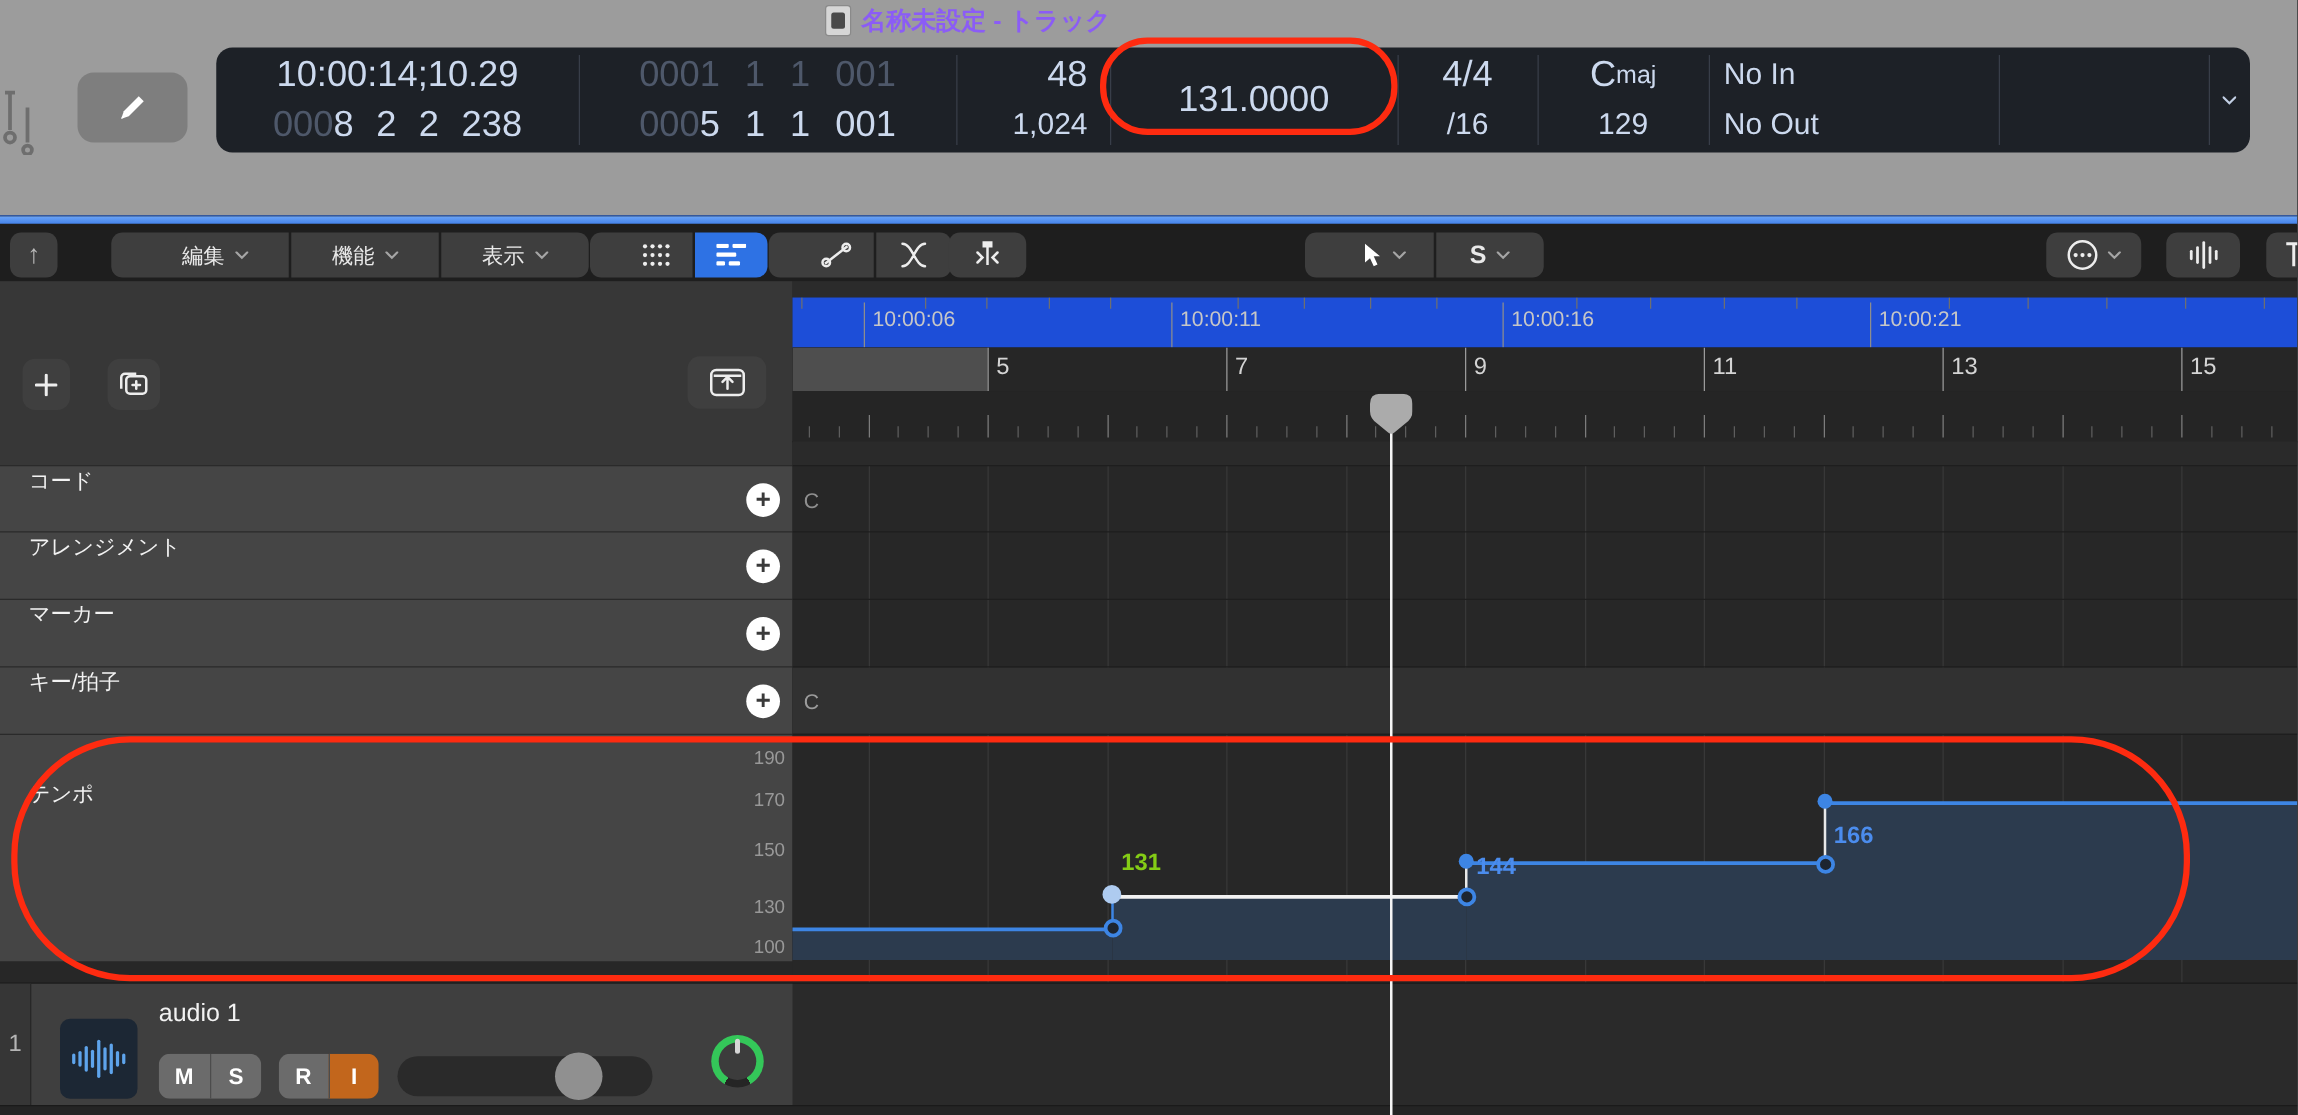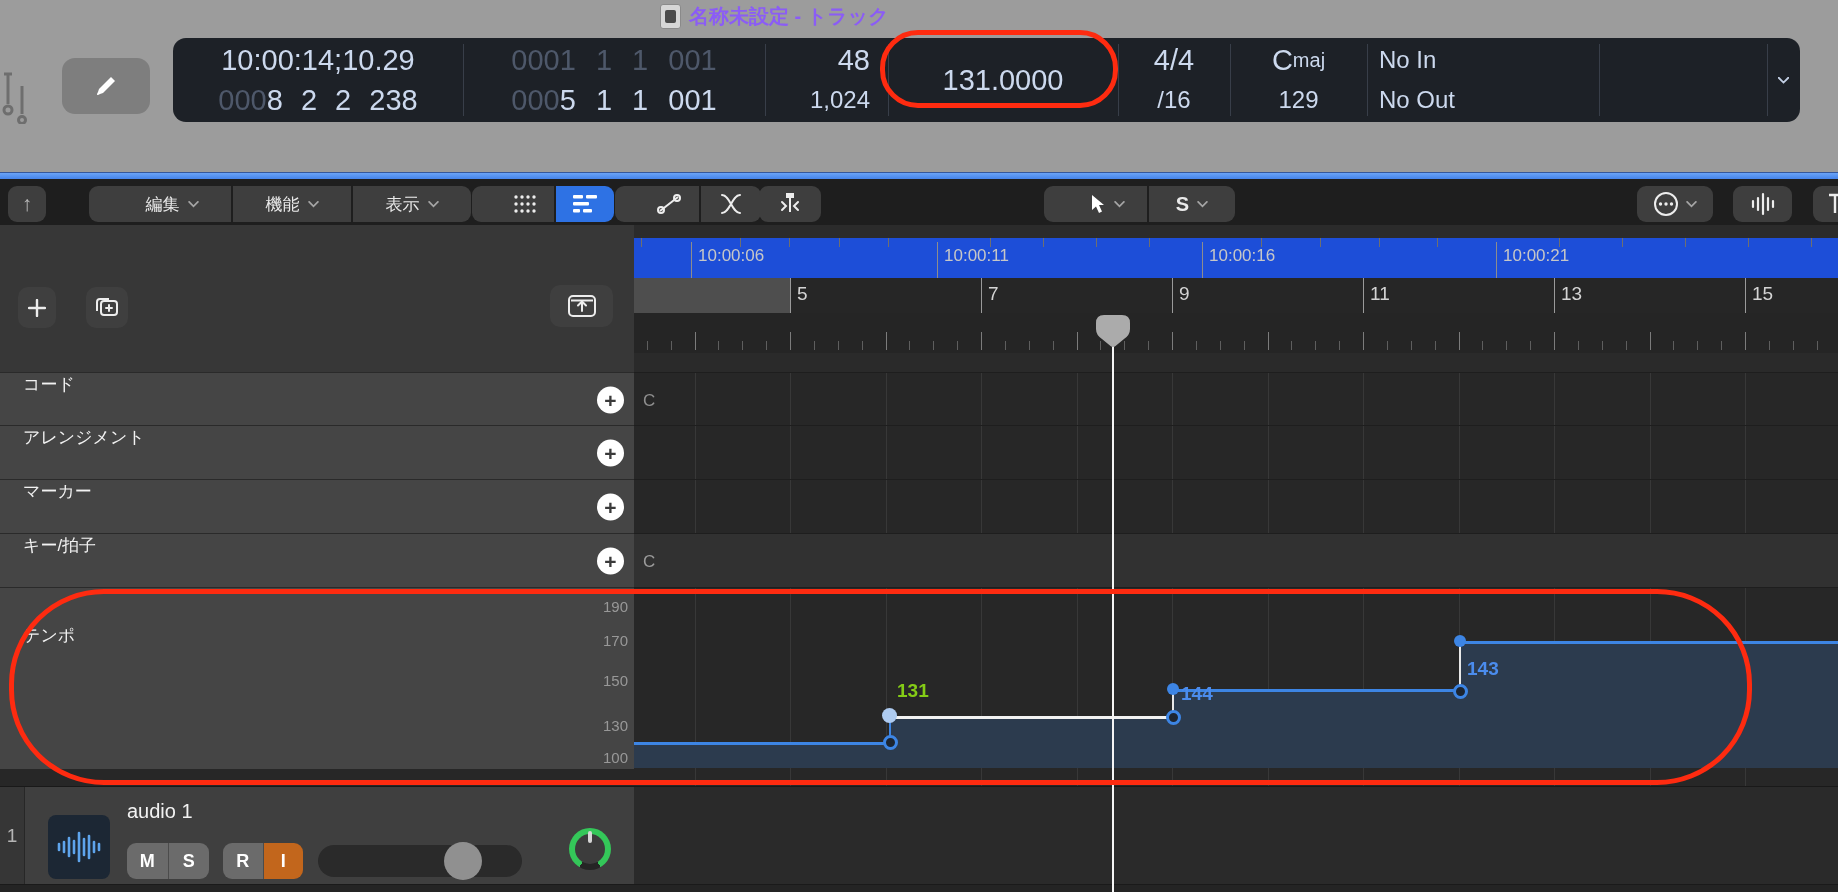--- a/index.html
+++ b/index.html
@@ -488,21 +488,21 @@
       <div class="tempo-line" style="left: 1173px; top: 689px; width: 287px; background: rgb(61, 133, 228);"></div>
       <div class="tempo-conn" style="left: 1172px; top: 689px; height: 28px; background: rgb(232, 232, 232);"></div>
       <div class="pt pt-hollow" style="left: 1166px; top: 710px;"></div>
       <div class="pt pt-filled-blue" style="left: 1167px; top: 683px;"></div>
       <div class="tempo-pt-label" style="left: 1181px; top: 655px; color: rgb(75, 140, 237); margin-top: 28px;">144</div>
       <div class="tempo-fill" style="left: 1460px; top: 643px; width: 378px; height: 125px;"></div>
       <div class="tempo-line" style="left: 1460px; top: 641px; width: 378px; background: rgb(61, 133, 228);"></div>
       <div class="tempo-conn" style="left: 1459px; top: 641px; height: 50px; background: rgb(232, 232, 232);"></div>
       <div class="pt pt-hollow" style="left: 1453px; top: 684px;"></div>
       <div class="pt pt-filled-blue" style="left: 1454px; top: 635px;"></div>
-      <div class="tempo-pt-label" style="left: 1467px; top: 658px; color: rgb(75, 140, 237);">143</div>
+      <div class="tempo-pt-label" style="left: 1467px; top: 658px; color: rgb(75, 140, 237);">166</div>
     </div>
 
   <div class="abs ph-marker">
     <svg width="34" height="33" viewBox="0 0 34 33">
         <path d="M0 14 V8 Q0 0 8 0 H26 Q34 0 34 8 V14 Q34 20 28 24 L19.5 31 Q17 33 14.5 31 L6 24 Q0 20 0 14 Z" fill="#ababab"></path>
       </svg>
   </div>
   <div class="abs playhead"></div>
 
   <div class="abs audio-row">

